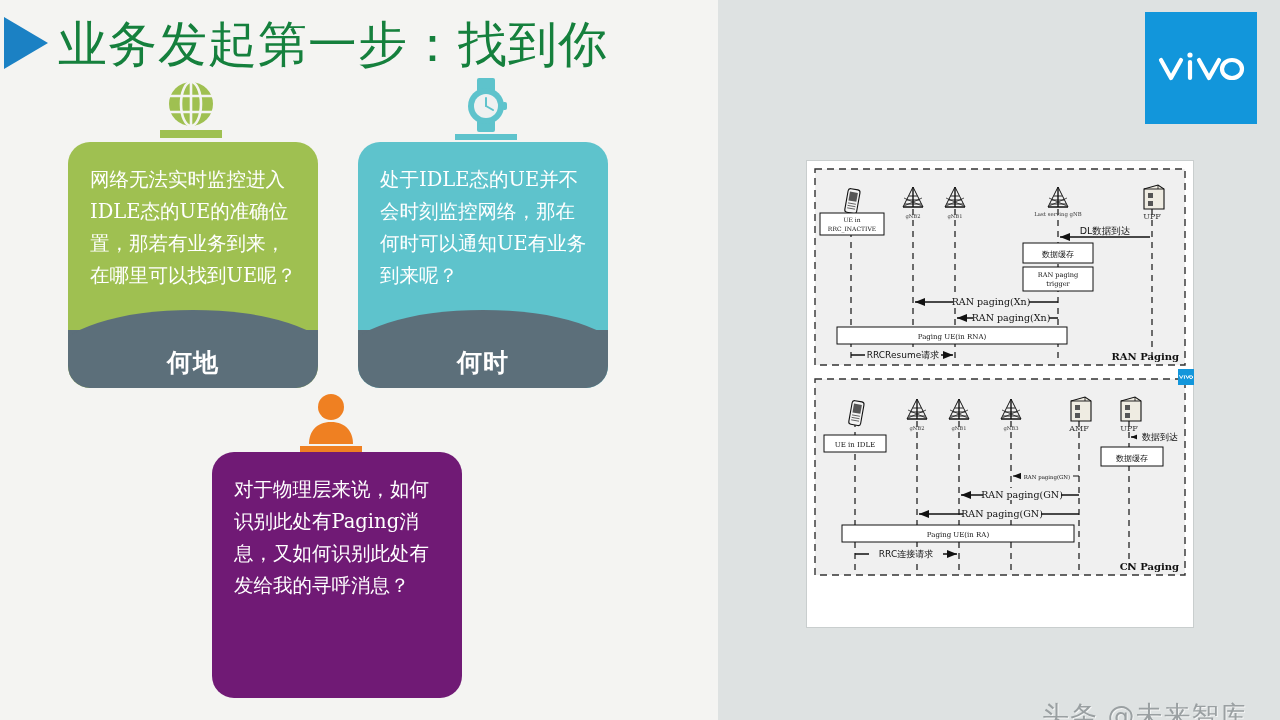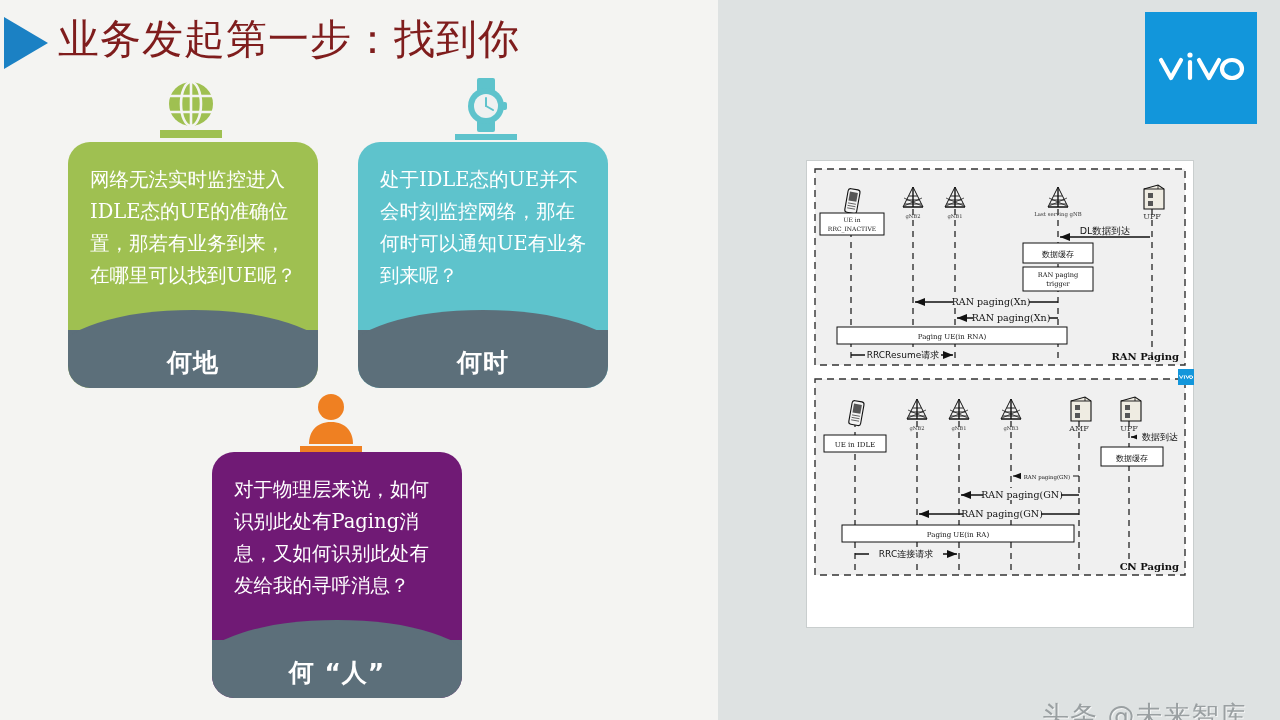--- a/index.html
+++ b/index.html
@@ -47,22 +47,22 @@
     position: absolute;
     left: 4px; top: 17px;
     width: 0; height: 0;
     border-top: 26px solid transparent;
     border-bottom: 26px solid transparent;
     border-left: 44px solid #1b81c4;
   }
   .title-text {
     position: absolute;
     left: 58px; top: 12px;
-    font-size: 41px;
-    color: #7f1d1d;
+    font-size: 49px;
+    color: #15803d;
     font-family: "DejaVu Sans", sans-serif;
     letter-spacing: 1px;
     white-space: nowrap;
   }
 
   
   .card {
     position: absolute;
     border-radius: 22px;
     overflow: hidden;
@@ -210,24 +210,20 @@
     <div class="footer">
       <div class="footer-curve"></div>
       <span>何时</span>
     </div>
   </div>
 
   <div class="card" id="card-orange">
     <div class="body">
       <p>对于物理层来说，如何识别此处有Paging消息，又如何识别此处有发给我的寻呼消息？</p>
     </div>
-    <div class="footer">
-      <div class="footer-curve"></div>
-      <span>何 “人”</span>
-    </div>
   </div>
 
   <div class="diagram">
     <svg width="386" height="418" viewBox="0 0 386 418" aria-hidden="true" font-family="'DejaVu Serif','Liberation Serif',serif">
 
       <defs>
         <marker id="ar" markerWidth="9" markerHeight="9" refX="8" refY="3.2" orient="auto">
           <path d="M0,0 L8,3.2 L0,6.4 z" fill="#111"></path>
         </marker>
         <marker id="arl" markerWidth="9" markerHeight="9" refX="1" refY="3.2" orient="auto">

